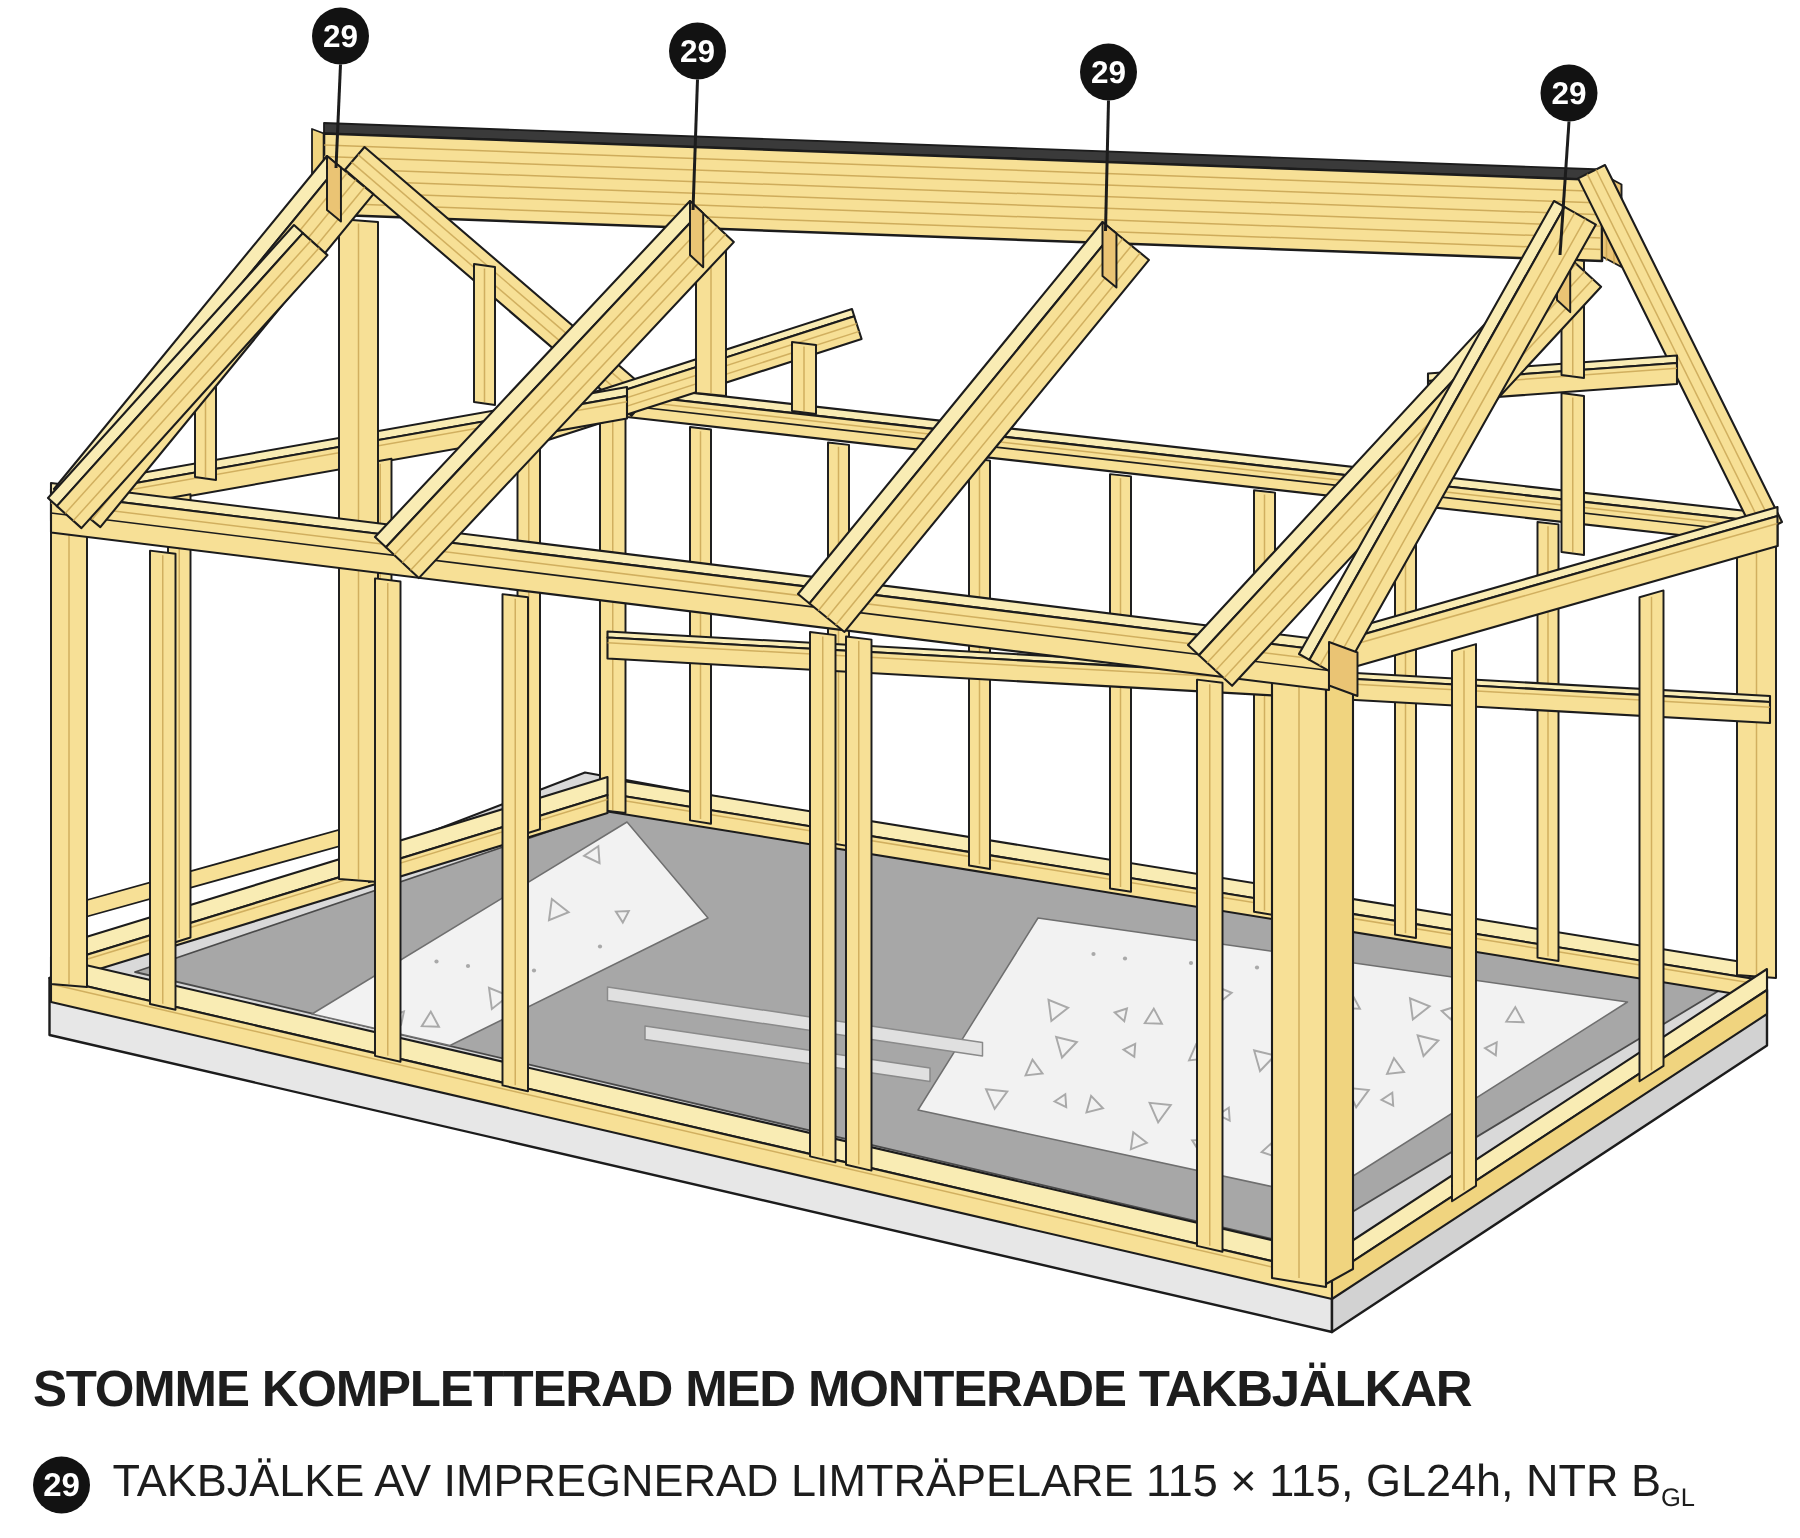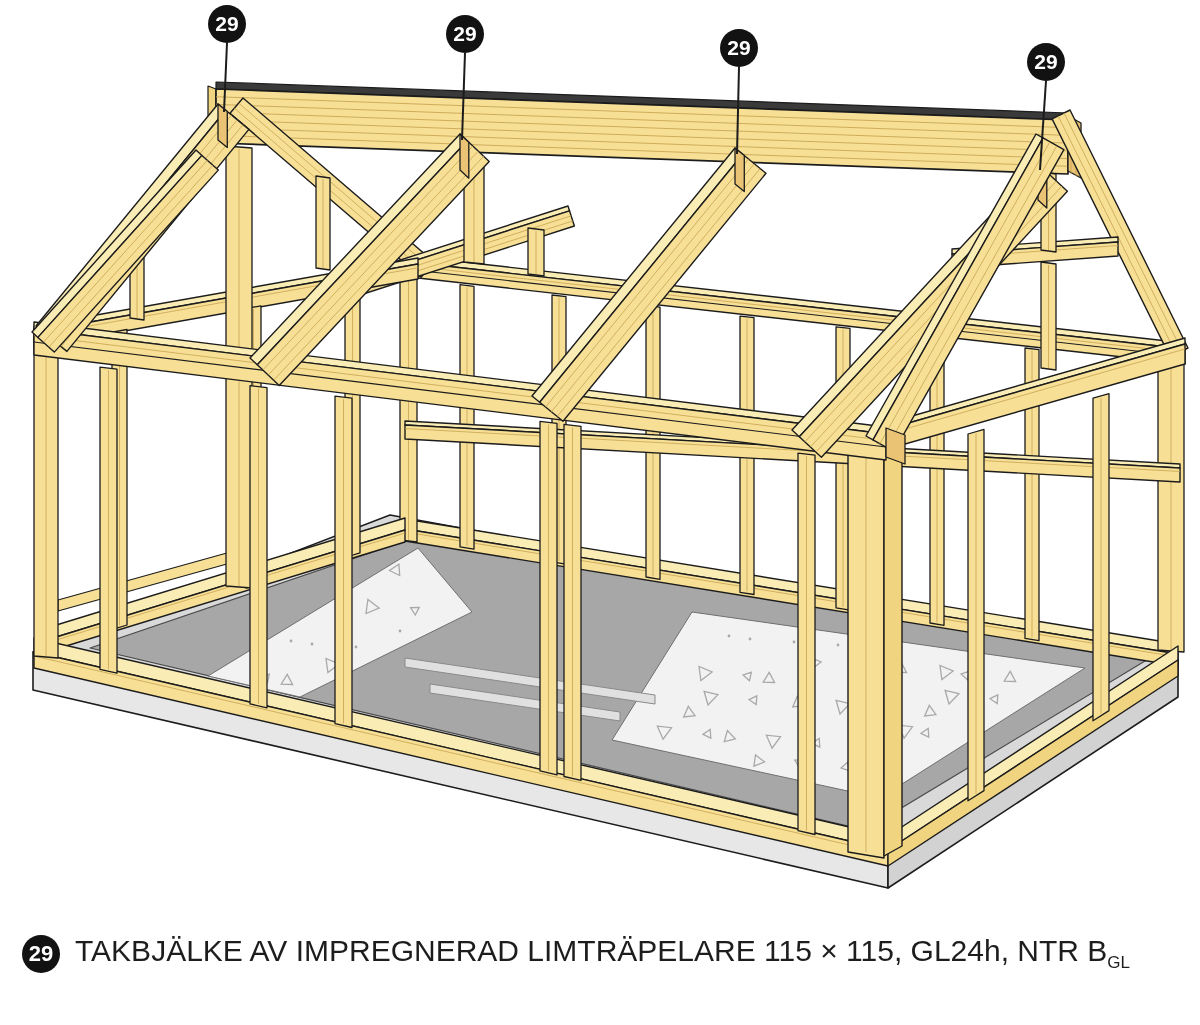--- a/index.html
+++ b/index.html
@@ -235,20 +235,21 @@
       <circle cx="465" cy="34" r="19" fill="#121212"></circle>
       <text x="465" y="41" text-anchor="middle" font-size="21" font-weight="bold" fill="#FFFFFF">29</text>
       <line x1="739.0" y1="67.0" x2="737.0" y2="154.0" stroke="#1C1C1C" stroke-width="2" stroke-opacity="1"></line>
       <circle cx="739" cy="48" r="19" fill="#121212"></circle>
       <text x="739" y="55" text-anchor="middle" font-size="21" font-weight="bold" fill="#FFFFFF">29</text>
       <line x1="1046.0" y1="81.0" x2="1040.0" y2="170.0" stroke="#1C1C1C" stroke-width="2" stroke-opacity="1"></line>
       <circle cx="1046" cy="62" r="19" fill="#121212"></circle>
       <text x="1046" y="69" text-anchor="middle" font-size="21" font-weight="bold" fill="#FFFFFF">29</text>
     </svg>
   <div class="caption">
+    <h1>STOMME KOMPLETTERAD MED MONTERADE TAKBJÄLKAR</h1>
     <div class="legend">
       <span class="badge">
         <span>29</span>
       </span>
       <span class="ltext"><span>TAKBJÄLKE AV IMPREGNERAD LIMTRÄPELARE 115 × 115, GL24h, NTR B</span><sub>GL</sub></span>
     </div>
   </div>
 </div>
 
 </body></html>

